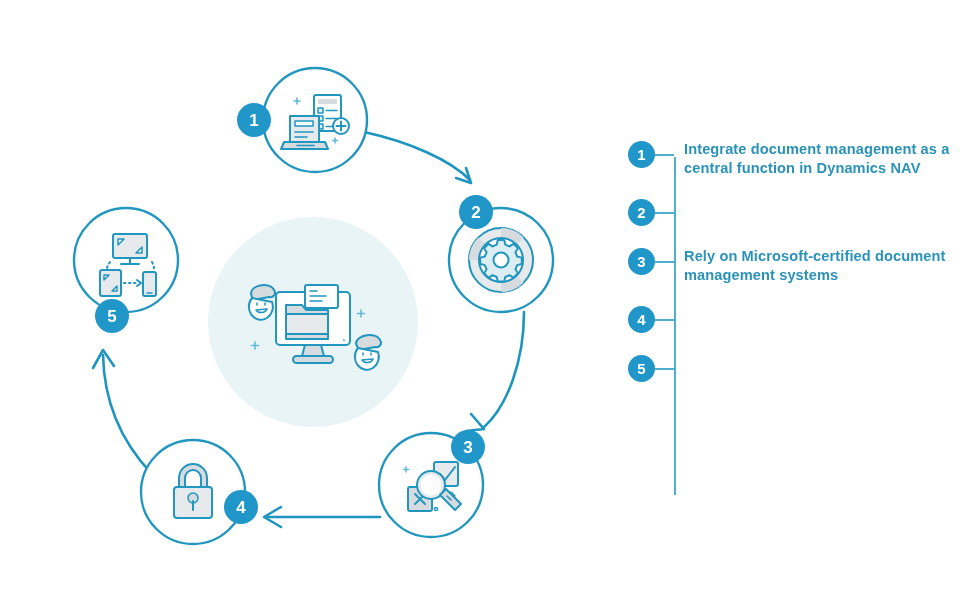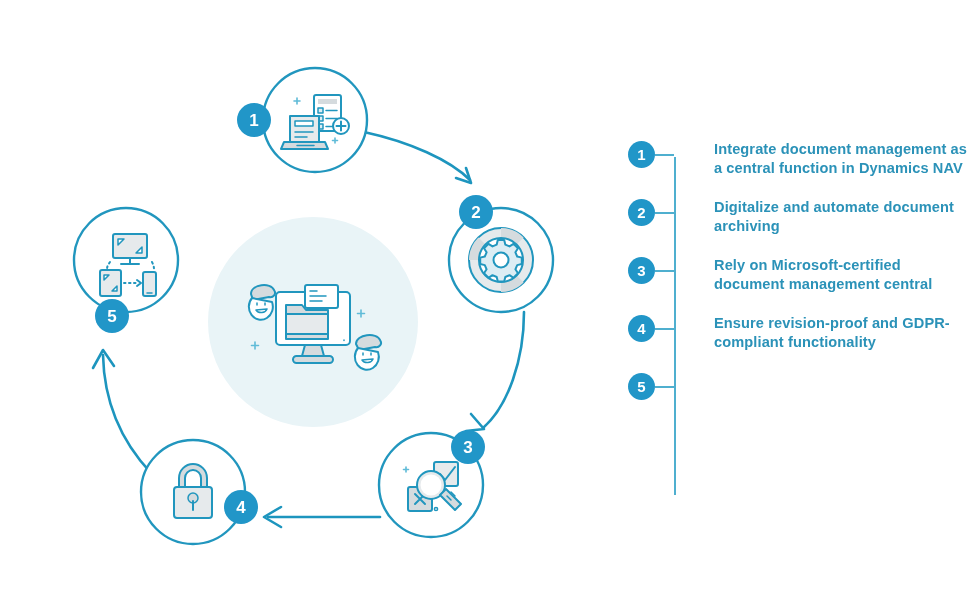--- a/index.html
+++ b/index.html
@@ -101,21 +101,21 @@
   }
   .legend-stub {
     flex: 0 0 auto;
     width: 19px;
     height: 2px;
     background: #4FAFCF;
     margin-top: 14px;
   }
   .legend-text {
     flex: 1 1 auto;
-    margin-left: 40px;
+    margin-left: 10px;
     color: #2B92B8;
     font-size: 14.6px;
     font-weight: bold;
     line-height: 1.27;
     letter-spacing: 0.1px;
   }
 </style>
 </head>
 <body>
 
@@ -297,32 +297,30 @@
 
   <div class="legend-item">
     <span class="legend-badge">1</span>
     <span class="legend-stub"></span>
     <span class="legend-text">Integrate document management as a central function in Dynamics NAV</span>
   </div>
 
   <div class="legend-item">
     <span class="legend-badge">2</span>
     <span class="legend-stub"></span>
-    <span class="legend-text">Digitalize and automate document archiving</span>
   </div>
 
   <div class="legend-item">
     <span class="legend-badge">3</span>
     <span class="legend-stub"></span>
-    <span class="legend-text">Rely on Microsoft-certified document management central</span>
+    <span class="legend-text">Rely on Microsoft-certified document management systems</span>
   </div>
 
   <div class="legend-item">
     <span class="legend-badge">4</span>
     <span class="legend-stub"></span>
-    <span class="legend-text">Ensure revision-proof and GDPR-compliant functionality</span>
   </div>
 
   <div class="legend-item">
     <span class="legend-badge">5</span>
     <span class="legend-stub"></span>
   </div>
 </div>
 
 </body></html>

